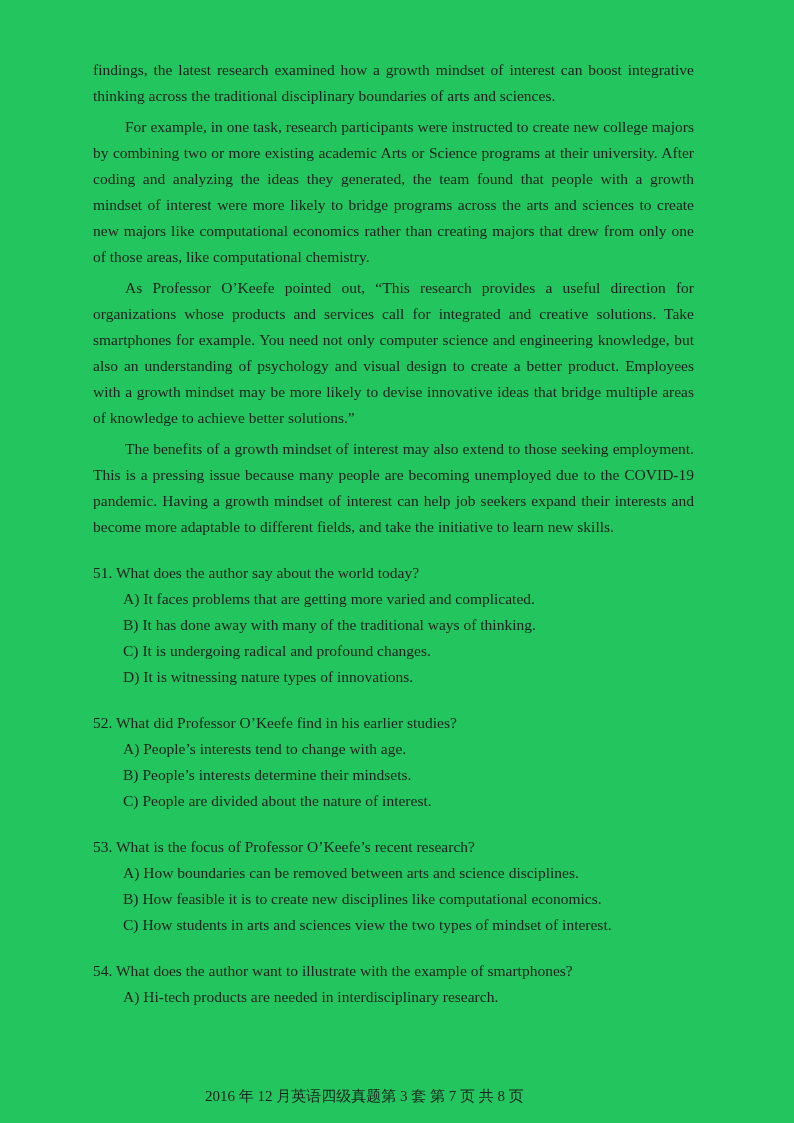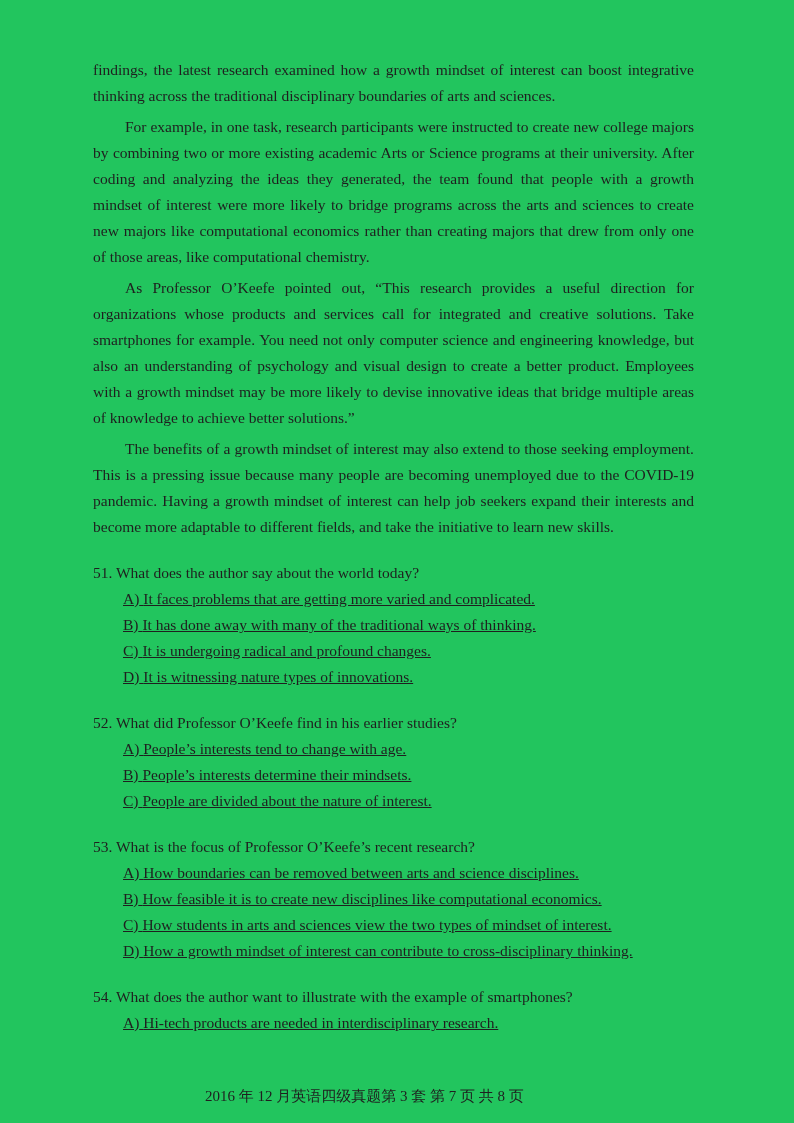--- a/index.html
+++ b/index.html
@@ -37,21 +37,20 @@
   .question {
     margin-bottom: 9px;
     margin-top: 20px;
   }
   .q-line {
     padding-left: 33px;
     text-indent: -33px;
   }
   .opt {
     padding-left: 30px;
-    text-decoration: underline;
   }
   .footer {
     position: absolute;
     left: 205px;
     bottom: 17px;
     font-size: 15px;
     color: #1f1f1f;
     white-space: nowrap;
     font-family: "Liberation Serif", "DejaVu Serif", serif;
   }
@@ -82,21 +81,20 @@
         <div class="opt"><span>A)</span> <span>People’s interests tend to change with age.</span></div>
         <div class="opt"><span>B)</span> <span>People’s interests determine their mindsets.</span></div>
         <div class="opt"><span>C)</span> <span>People are divided about the nature of interest.</span></div>
       </div>
 
       <div class="question">
         <div class="q-line"><span class="qnum">53.</span> <span>What is the focus of Professor O’Keefe’s recent research?</span></div>
         <div class="opt"><span>A)</span> <span>How boundaries can be removed between arts and science disciplines.</span></div>
         <div class="opt"><span>B)</span> <span>How feasible it is to create new disciplines like computational economics.</span></div>
         <div class="opt"><span>C)</span> <span>How students in arts and sciences view the two types of mindset of interest.</span></div>
-        <div class="opt"><span>D)</span> <span>How a growth mindset of interest can contribute to cross-disciplinary thinking.</span></div>
       </div>
 
       <div class="question">
         <div class="q-line"><span class="qnum">54.</span> <span>What does the author want to illustrate with the example of smartphones?</span></div>
         <div class="opt"><span>A)</span> <span>Hi-tech products are needed in interdisciplinary research.</span></div>
       </div>
 
     </div>
   </div>
 

